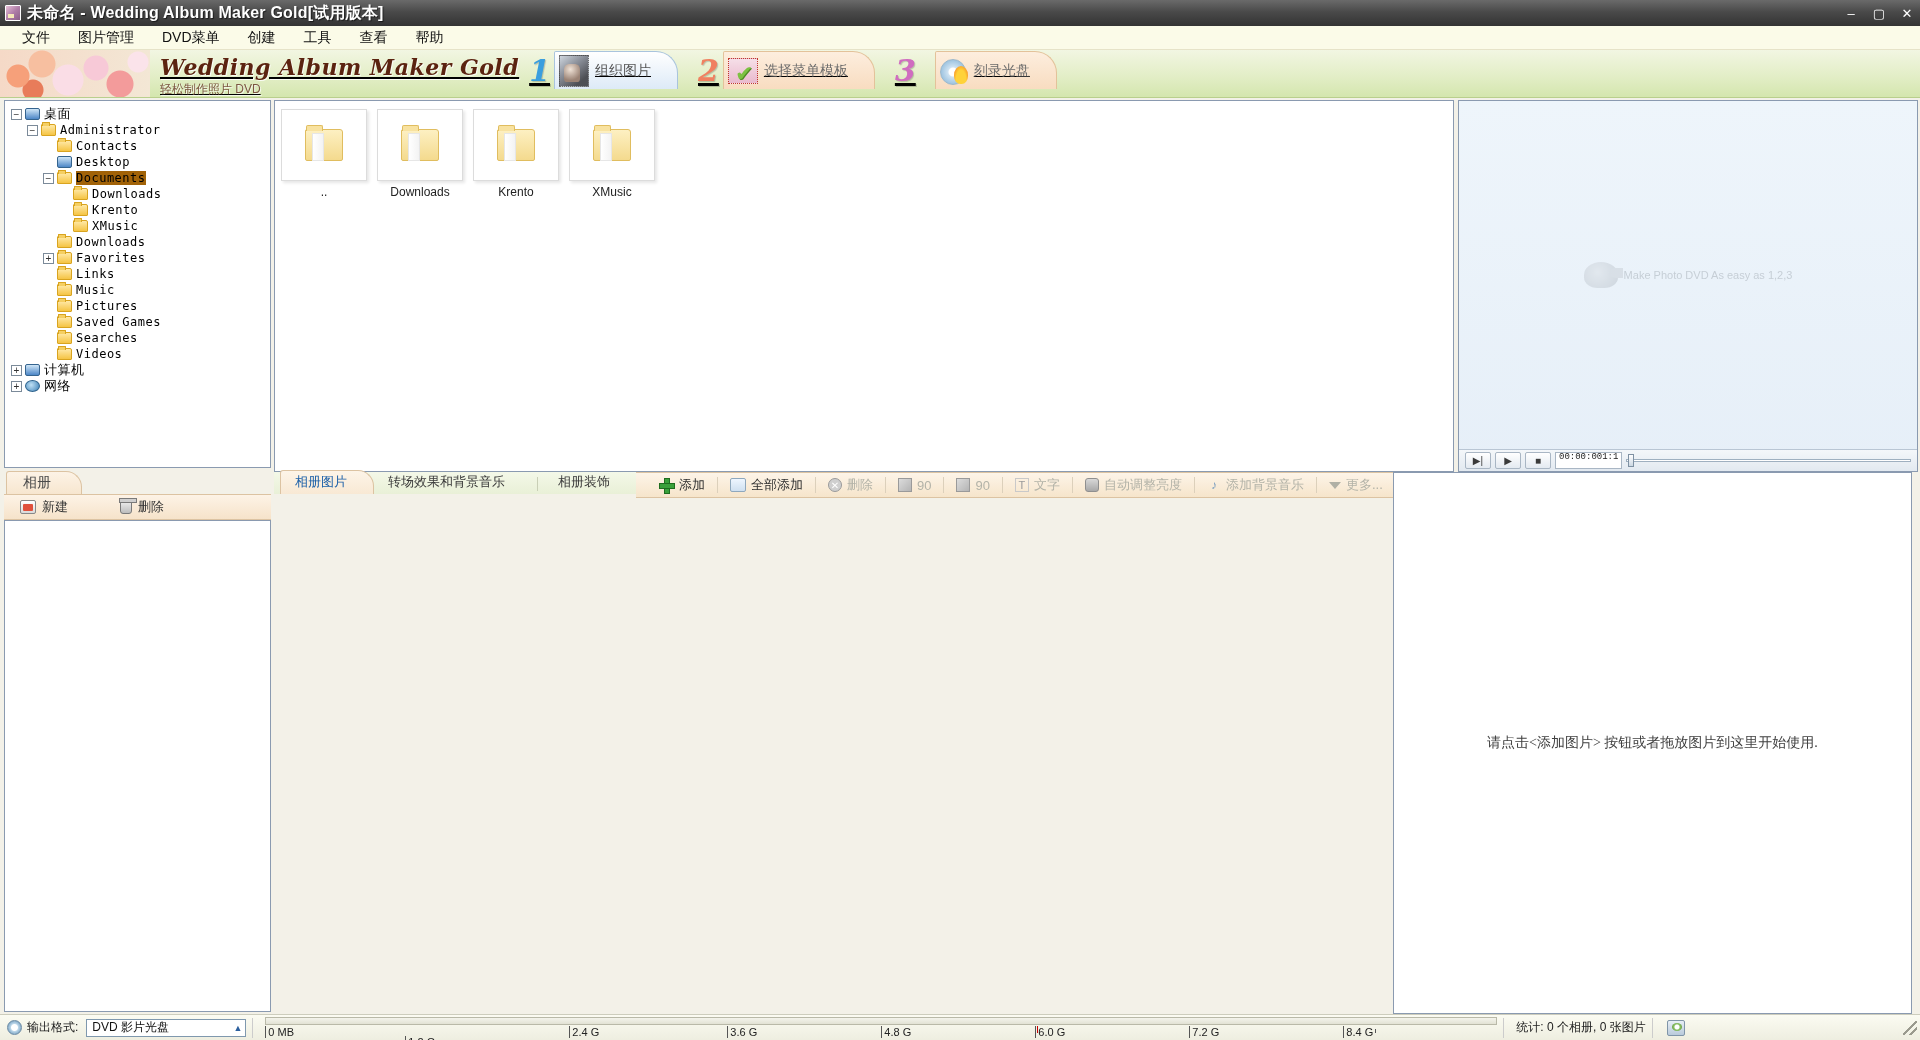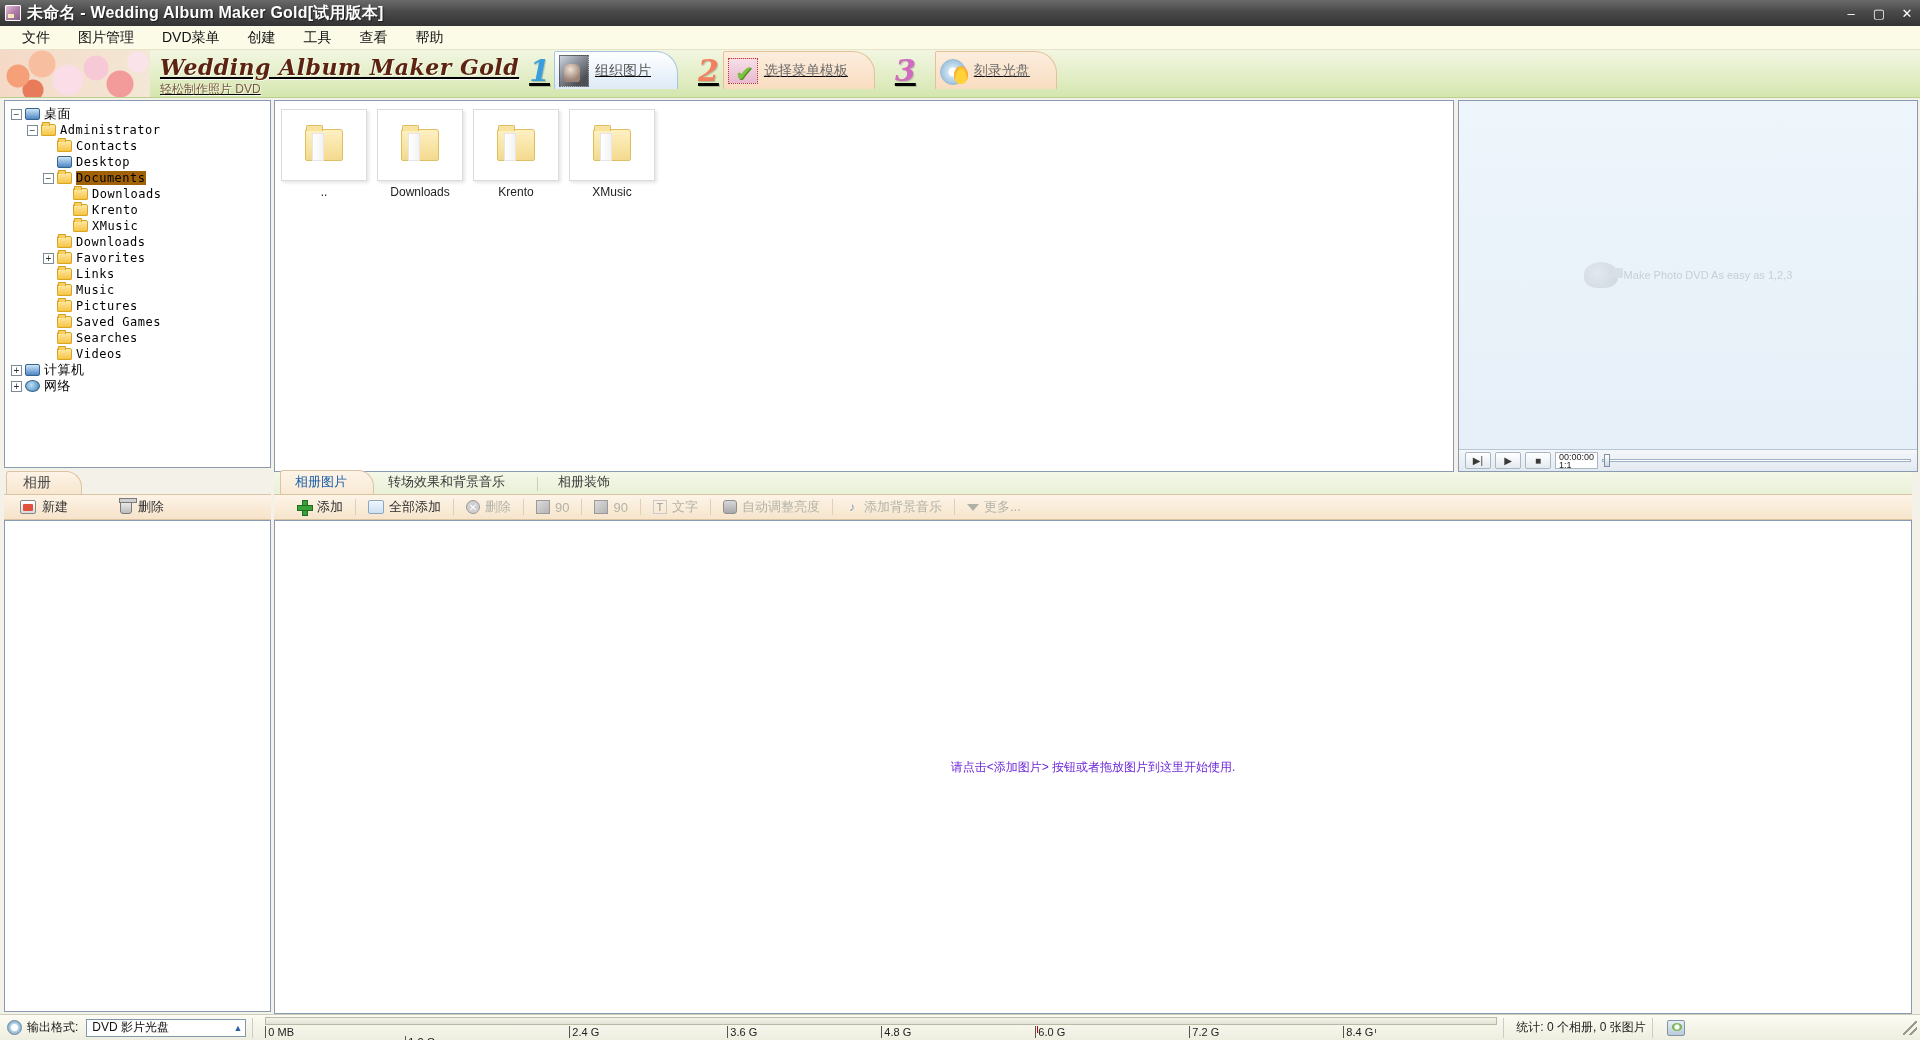--- a/index.html
+++ b/index.html
@@ -289,30 +289,30 @@
     height: 22px; display:flex; align-items:center; gap:4px; padding:0 6px;
     background: linear-gradient(to bottom,#f4f7fa,#e2e9f0);
     border-top:1px solid #b9c6d4;
   }
   .pbtn{
     width:26px;height:17px;border:1px solid #a9b6c4;border-radius:2px;
     background: linear-gradient(to bottom,#ffffff,#e4eaf1);
     display:flex;align-items:center;justify-content:center;font-size:10px;color:#3a3a3a;
   }
   .ptime{
-    font-family:Liberation Sans, sans-serif; font-size:9px; color:#222;
+    font-family:Liberation Mono, monospace; font-size:9px; color:#222;
     border:1px solid #a9b6c4; background:#fff; padding:0 3px; line-height:8px;
-    height:17px; display:flex;flex-direction:column;justify-content:center;
+    height:17px; display:flex;justify-content:center;
   }
   .pslider{ flex:1; height:17px; position:relative; display:flex; align-items:center;}
   .pslider .track{ height:3px; background:#fff; border:1px solid #9fb0c0; width:100%;}
   .pslider .thumb{ position:absolute; left:2px; width:6px;height:13px; background:linear-gradient(to bottom,#fff,#cdd8e3); border:1px solid #7f91a3;}
 
   
-  .bottom-right{ flex:1; display:flex; flex-direction:column; padding-right:8px;}
+  .bottom-right{ flex:1; display:flex; flex-direction:row; padding-right:8px;}
   .tabrow{
     height:22px; display:flex; align-items:flex-end;
     background: linear-gradient(to bottom,#f4f8e8,#e9f0d7);
     padding-left:6px;
   }
   .tab{
     padding:2px 26px 3px 14px; font-size:13px; color:#3a3a3a;
     border-radius: 3px 16px 0 0; position:relative;
   }
   .tab.active{
@@ -337,21 +337,21 @@
   .ic-rot{width:14px;height:14px;background:linear-gradient(135deg,#dcdcdc,#b4b4b4);border:1px solid #9a9a9a;}
   .ic-text{width:14px;height:14px;display:flex;align-items:center;justify-content:center;font-size:11px;color:#9a9a9a;border:1px solid #c9c9c9;}
   .ic-bright{width:14px;height:14px;border-radius:3px;background:linear-gradient(to bottom,#d8d8d8,#a8a8a8);border:1px solid #8f8f8f;}
   .ic-music{width:14px;height:14px;display:flex;align-items:center;justify-content:center;font-size:12px;color:#7fa0c0;}
   .ic-more{width:0;height:0;border-left:6px solid transparent;border-right:6px solid transparent;border-top:7px solid #b0b0a5;}
   .workspace{
     flex:1; background:#fff; border:1px solid #8a9ab0;
     display:flex; align-items:center; justify-content:center;
     position:relative;
   }
-  .hint{ font-size:12px; color:#6d28d9; }
+  .hint{ font-size:14px; color:#404040;font-family:Liberation Serif, serif; }
 
   
   .statusbar{
     height:26px; display:flex; align-items:center;
     background: linear-gradient(to bottom,#fbfbf2,#eeeee0);
     border-top:1px solid #cdcdbd;
     font-size:12px; color:#222;
   }
   .sb-sect{ display:flex; align-items:center; height:26px; }
   .sb-divider{ width:1px; height:20px; background:#cccccc; margin:0 6px;}

